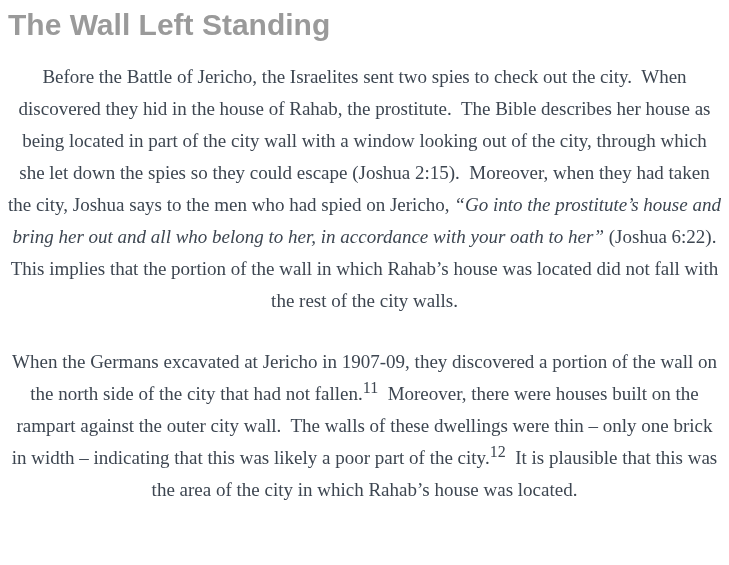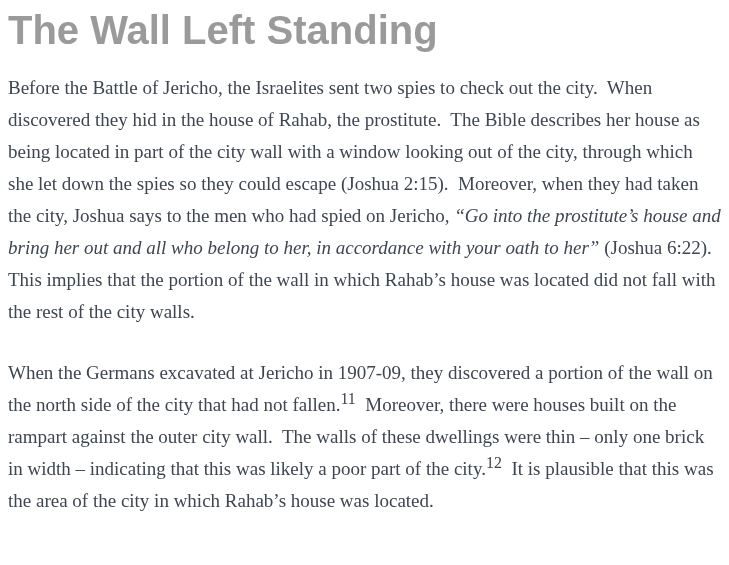--- a/index.html
+++ b/index.html
@@ -18,33 +18,33 @@
     height: 565px;
     overflow: hidden;
   }
   .article {
     padding: 8px 8px 0 8px;
   }
   h1.page-title {
     margin: 0 0 20px 0;
     font-family: "Liberation Sans", "DejaVu Sans", sans-serif;
     font-weight: 700;
-    font-size: 40px;
+    font-size: 30px;
     line-height: 1.1;
     color: var(--heading-color);
     letter-spacing: 0px;
   }
   .article-body p.para {
     margin: 0 0 29px 0;
     font-family: "Liberation Serif", "DejaVu Serif", serif;
     font-size: 19px;
     line-height: 32px;
     color: var(--body-color);
     white-space: pre-wrap;
-    text-align: left;
+    text-align: center;
   }
   .article-body p.para:last-child { margin-bottom: 0; }
   .seg-italic { font-style: italic; }
   sup.footnote-ref {
     font-size: 16px;
     line-height: 0;
     vertical-align: baseline;
     position: relative;
     top: -7px;
   }

